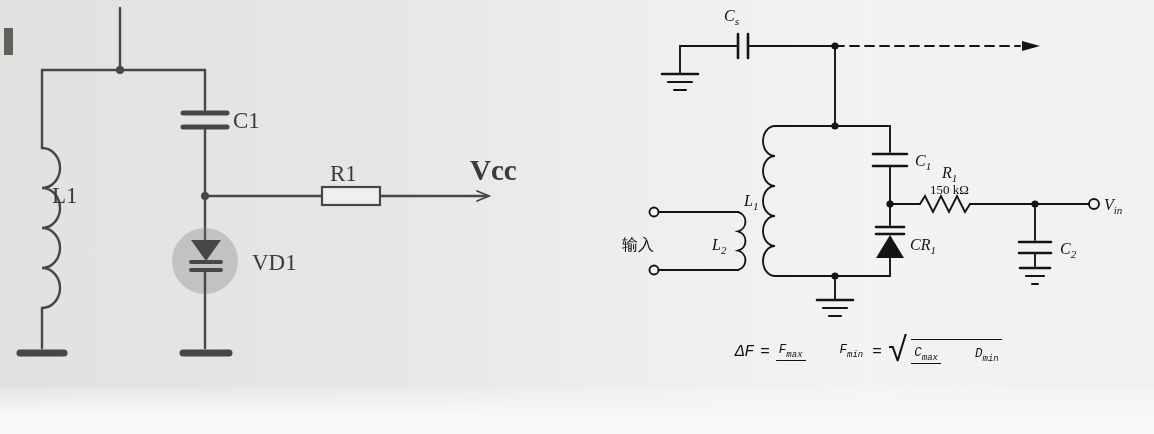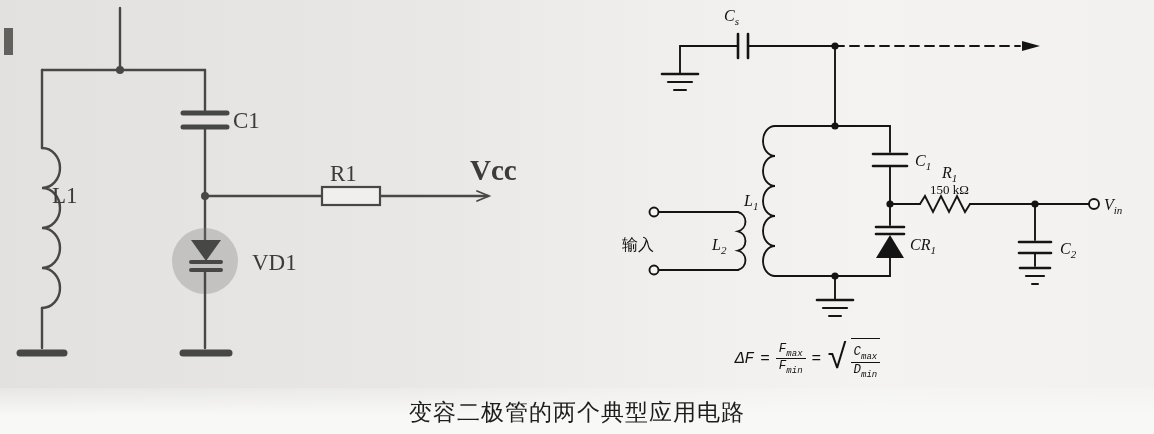--- a/index.html
+++ b/index.html
@@ -22,21 +22,21 @@
   }
   svg text{user-select:none;}
   .left-label{font-family:"Liberation Serif",serif;fill:#3b3b39;}
   .right-label{font-family:"Liberation Serif",serif;fill:#111;}
   .formula{
     position:absolute;left:735px;top:338px;
     display:flex;align-items:center;gap:6px;
     color:#111;font-family:Liberation Mono, monospace;font-size:16px;
   }
   .formula .f-var{font-style:italic;}
-  .frac{display:inline-flex;flex-direction:column;align-items:center;font-size:12.5px;line-height:1.15;font-style:italic;}
+  .frac{display:inline-flex;flex-direction:row;align-items:center;font-size:12.5px;line-height:1.15;font-style:italic;gap:31px;}
   .frac .num{border-bottom:1.2px solid #111;padding:0 3px;}
   .frac .den{padding:0 3px;}
   .frac sub{font-size:9px;font-style:italic;}
   .radical{font-size:34px;line-height:.8;font-style:normal;margin-right:-3px;transform:translateY(1px);}
   .sqrt-arg{border-top:1.4px solid #111;padding-top:6px;}
 </style>
 </head>
 <body>
 
 <div class="page">
@@ -182,15 +182,14 @@
     </span>
     <span>=</span>
     <span class="radical">√</span>
     <span class="frac sqrt-arg">
       <span class="num"><span>C</span><sub>max</sub></span>
       <span class="den"><span>D</span><sub>min</sub></span>
     </span>
   </div>
 
   <div class="caption-strip"></div>
-  <div class="caption">变容二极管的两个典型应用电路</div>
 
 </div>
 
 </body></html>

